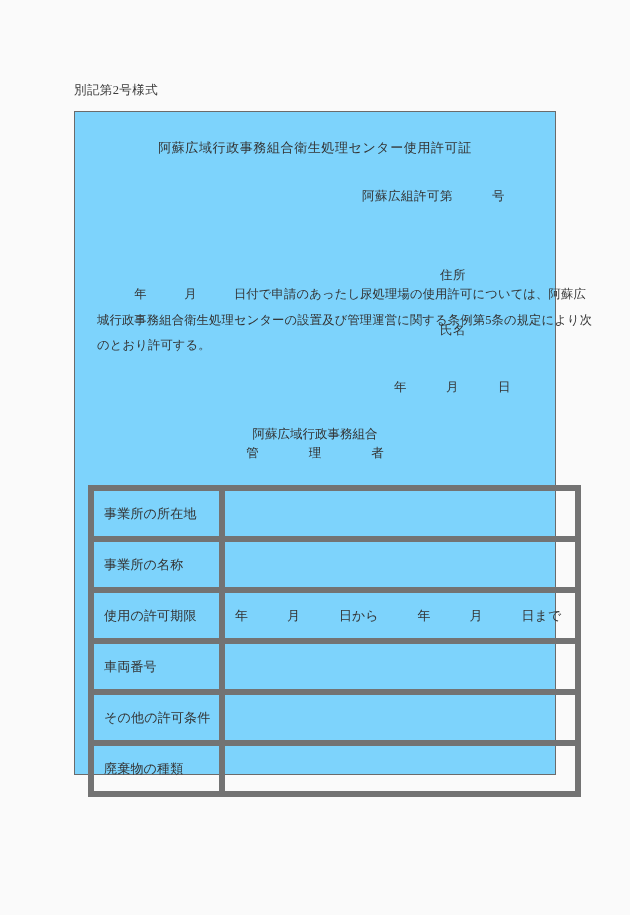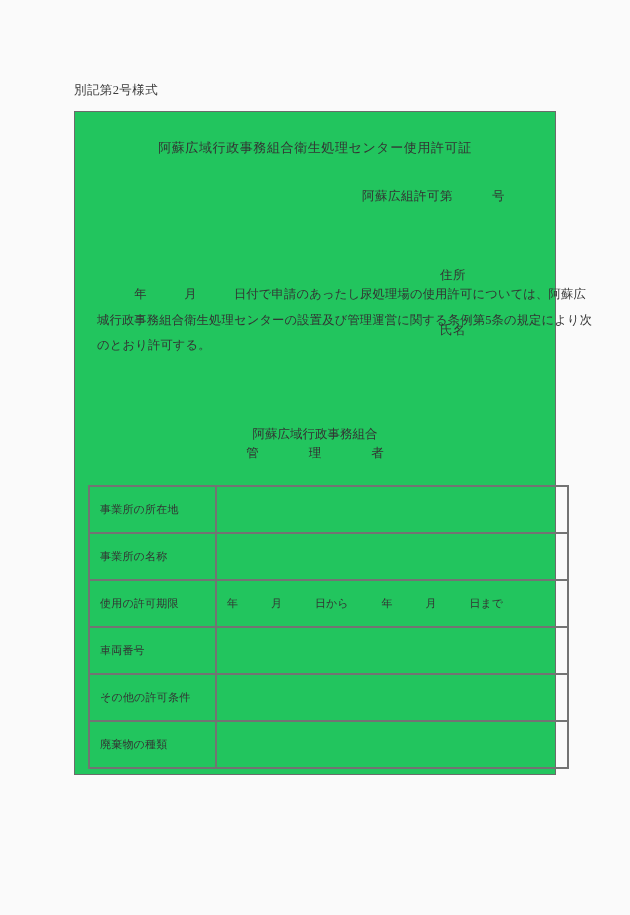--- a/index.html
+++ b/index.html
@@ -36,21 +36,21 @@
 
   
   .frame {
     position: absolute;
     left: 74px;
     top: 111px;
     width: 482px;
     height: 664px;
     border: 1px solid #6b6b6b;
     box-sizing: border-box;
-    background: #22c55e;
+    background: #7dd3fc;
   }
 
   .inner {
     position: relative;
     width: 100%;
     height: 100%;
   }
 
   
   .doc-title {
@@ -137,23 +137,23 @@
   
   .form-table {
     position: absolute;
     top: 373px;
     left: 13px;
     width: 455px;
     border-collapse: collapse;
     table-layout: fixed;
   }
   .form-table td {
-    border: 2px solid #737373;
+    border: 6px solid #737373;
     height: 45px;
-    font-size: 11px;
+    font-size: 13px;
     color: #333;
     padding: 0 0 0 10px;
     vertical-align: middle;
     white-space: pre;
   }
   .form-table td.label {
     width: 115px;
     letter-spacing: 0.2px;
   }
   .form-table td.value {
@@ -181,20 +181,21 @@
         <div>住所</div>
         <div>氏名</div>
       </div>
 
       <div class="body-text">
         <span class="ln ln-indent">　　　年　　　月　　　日付で申請のあったし尿処理場の使用許可については、阿蘇広</span>
         <span class="ln">城行政事務組合衛生処理センターの設置及び管理運営に関する条例第5条の規定により次</span>
         <span class="ln">のとおり許可する。</span>
       </div>
 
+      <div class="issue-date">年　　　月　　　日</div>
 
       <div class="issuer">
         <div>阿蘇広域行政事務組合</div>
         <div>管　　　　理　　　　者</div>
       </div>
 
       <table class="form-table">
         <tbody>
           <tr>
             <td class="label spaced">事業所の所在地</td>

